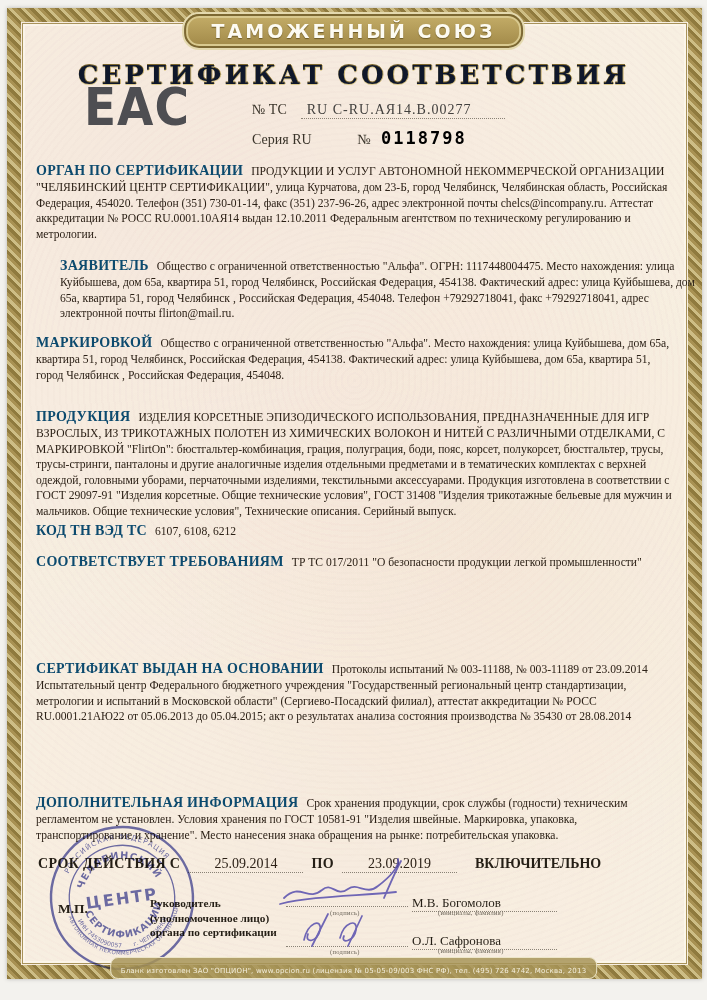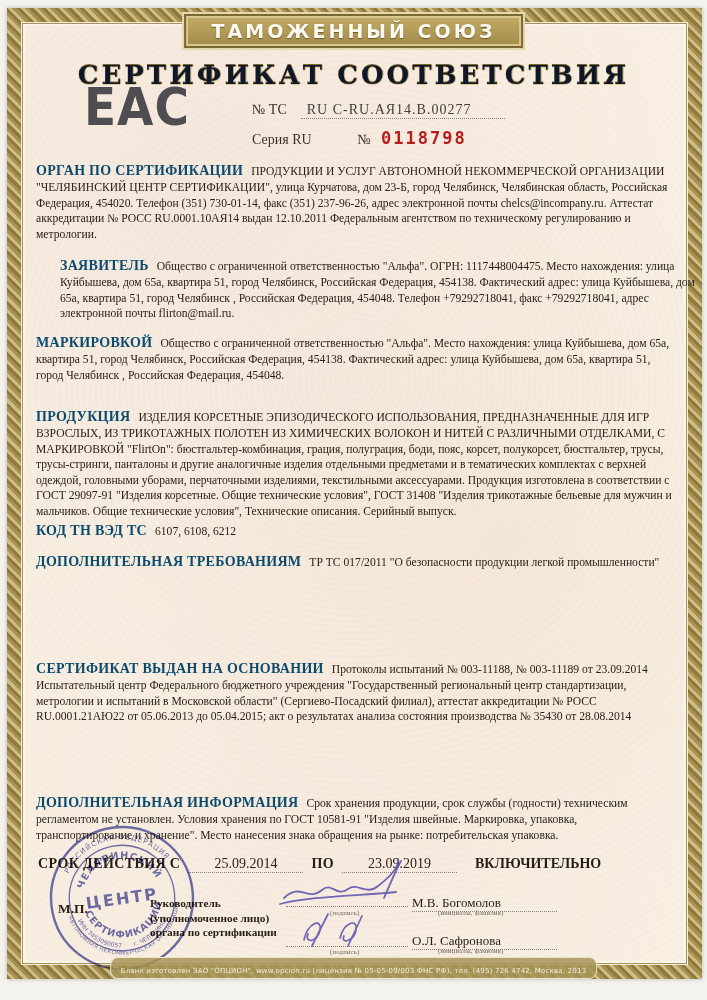--- a/index.html
+++ b/index.html
@@ -29,21 +29,21 @@
     border:1px solid #a8925a;
     box-shadow:inset 0 0 0 2px rgba(255,252,240,.55);
     pointer-events:none;
   }
   
   .badge{
     position:absolute;top:14px;left:50%;transform:translateX(-50%);
     background:linear-gradient(#c3ac67,#a28a49);
     border:2px solid #7c6832;
     box-shadow:0 0 0 2px #e4d9ae, inset 0 0 0 2px #d9c98f;
-    border-radius:0;
+    border-radius:15px;
     padding:4px 26px;
     z-index:6;
   }
   .badge span{
     font-family:"DejaVu Sans",sans-serif;
     font-weight:bold;font-size:19px;letter-spacing:3px;color:#fdfbf2;
     text-shadow:0 1px 1px #6e5b28;
     white-space:nowrap;
   }
   .cert-title{
@@ -63,21 +63,21 @@
   .numline{position:absolute;left:252px;font-size:14px;color:#3a342a;white-space:nowrap;}
   .numline .lbl{margin-right:14px;}
   .numline .val{
     border-bottom:1px dotted #8a8276;padding:0 34px 1px 6px;letter-spacing:1px;color:#42403e;
   }
   .numline2{position:absolute;left:252px;font-size:14px;color:#3a342a;white-space:nowrap;}
   .numline2 .lbl{margin-right:46px;}
   .numline2 .nosign{margin-right:10px;}
   .serial{
     font-family:"DejaVu Sans Mono",monospace;
-    font-weight:bold;font-size:17px;letter-spacing:2px;color:#b91c1c;
+    font-weight:bold;font-size:17px;letter-spacing:2px;color:#000000;
   }
   
   .sec{position:absolute;left:36px;width:638px;font-size:11.6px;line-height:1.34;color:#2c2117;text-align:left;}
   .sec b{font-size:14px;letter-spacing:.3px;color:#0c4a6e;margin-right:8px;}
   
   .validity{position:absolute;left:38px;top:856px;width:620px;font-size:14px;color:#241e15;white-space:nowrap;z-index:2;}
   .validity b{letter-spacing:.4px;}
   .validity .date{border-bottom:1px dotted #8a8276;padding:0 26px 1px 26px;margin:0 8px;color:#2c2117;}
   .validity .incl{margin-left:10px;font-weight:bold;}
   
@@ -133,21 +133,21 @@
   <p class="sec" style="top:322px;">
     <b>МАРКИРОВКОЙ</b><span>Общество с ограниченной ответственностью "Альфа". Место нахождения: улица Куйбышева, дом 65а, квартира 51, город Челябинск, Российская Федерация, 454138. Фактический адрес: улица Куйбышева, дом 65а, квартира 51, город Челябинск , Российская Федерация, 454048.</span>
   </p>
   <p class="sec" style="top:396px;">
     <b>ПРОДУКЦИЯ</b><span>ИЗДЕЛИЯ КОРСЕТНЫЕ ЭПИЗОДИЧЕСКОГО ИСПОЛЬЗОВАНИЯ, ПРЕДНАЗНАЧЕННЫЕ ДЛЯ ИГР ВЗРОСЛЫХ, ИЗ ТРИКОТАЖНЫХ ПОЛОТЕН ИЗ ХИМИЧЕСКИХ ВОЛОКОН И НИТЕЙ С РАЗЛИЧНЫМИ ОТДЕЛКАМИ, С МАРКИРОВКОЙ "FlirtOn": бюстгальтер-комбинация, грация, полуграция, боди, пояс, корсет, полукорсет, бюстгальтер, трусы, трусы-стринги, панталоны и другие аналогичные изделия отдельными предметами и в тематических комплектах с верхней одеждой, головными уборами, перчаточными изделиями, текстильными аксессуарами. Продукция изготовлена в соответствии с ГОСТ 29097-91 "Изделия корсетные. Общие технические условия", ГОСТ 31408 "Изделия трикотажные бельевые для мужчин и мальчиков. Общие технические условия", Технические описания. Серийный выпуск.</span>
   </p>
   <p class="sec" style="top:510px;">
     <b>КОД ТН ВЭД ТС</b><span>6107, 6108, 6212</span>
   </p>
   <p class="sec" style="top:541px;">
-    <b>ДОПОЛНИТЕЛЬНАЯ ТРЕБОВАНИЯМ</b><span>ТР ТС 017/2011 "О безопасности продукции легкой промышленности"</span>
+    <b>СООТВЕТСТВУЕТ ТРЕБОВАНИЯМ</b><span>ТР ТС 017/2011 "О безопасности продукции легкой промышленности"</span>
   </p>
   <p class="sec" style="top:648px;">
     <b>СЕРТИФИКАТ ВЫДАН НА ОСНОВАНИИ</b><span>Протоколы испытаний № 003-11188, № 003-11189 от 23.09.2014 Испытательный центр Федерального бюджетного учреждения "Государственный региональный центр стандартизации, метрологии и испытаний в Московской области" (Сергиево-Посадский филиал), аттестат аккредитации № РОСС RU.0001.21АЮ22 от 05.06.2013 до 05.04.2015; акт о результатах анализа состояния производства № 35430 от 28.08.2014</span>
   </p>
   <p class="sec" style="top:782px;">
     <b>ДОПОЛНИТЕЛЬНАЯ ИНФОРМАЦИЯ</b><span>Срок хранения продукции, срок службы (годности) техническим регламентом не установлен. Условия хранения по ГОСТ 10581-91 "Изделия швейные. Маркировка, упаковка, транспортирование и хранение". Место нанесения знака обращения на рынке: потребительская упаковка.</span>
   </p>
 
   <div class="validity">
     <b>СРОК ДЕЙСТВИЯ С</b><span class="date">25.09.2014</span><b>ПО</b><span class="date">23.09.2019</span><span class="incl">ВКЛЮЧИТЕЛЬНО</span>

